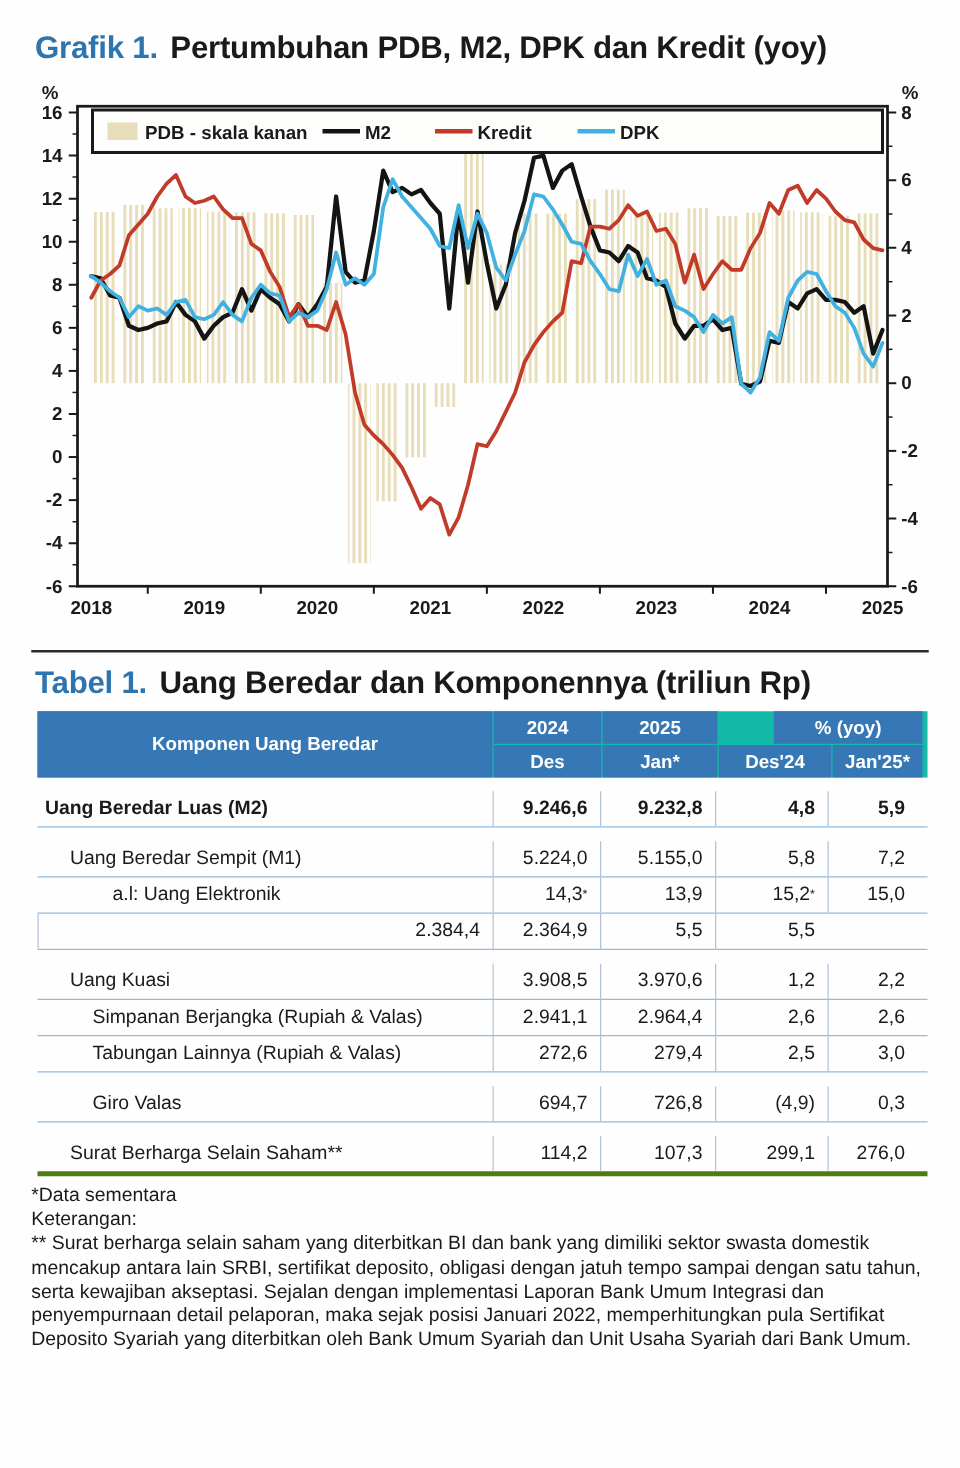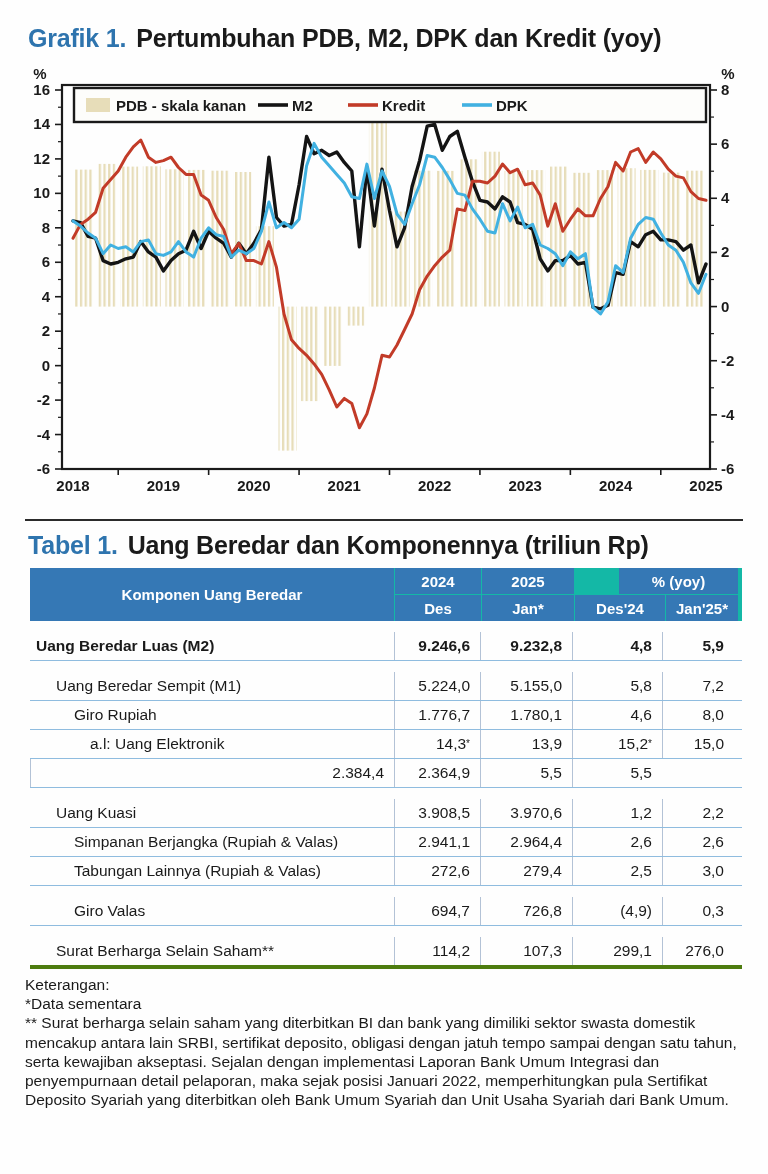--- a/index.html
+++ b/index.html
@@ -195,27 +195,20 @@
           <div class="tc num">5,9</div>
         </div>
         <div class="trow gap">
           <div class="tc lab lv1">Uang Beredar Sempit (M1)</div>
           <div class="tc num">5.224,0</div>
           <div class="tc num">5.155,0</div>
           <div class="tc num">5,8</div>
           <div class="tc num">7,2</div>
         </div>
         <div class="trow">
-          <div class="tc lab lv2">Giro Rupiah</div>
-          <div class="tc num">1.776,7</div>
-          <div class="tc num">1.780,1</div>
-          <div class="tc num">4,6</div>
-          <div class="tc num">8,0</div>
-        </div>
-        <div class="trow">
           <div class="tc lab lv3">a.l: Uang Elektronik</div>
           <div class="tc num">14,3<sup>*</sup></div>
           <div class="tc num">13,9</div>
           <div class="tc num">15,2<sup>*</sup></div>
           <div class="tc num">15,0</div>
         </div>
         <div class="trow">
           <div class="tc num">2.384,4</div>
           <div class="tc num">2.364,9</div>
           <div class="tc num">5,5</div>
@@ -253,18 +246,18 @@
           <div class="tc lab lv1">Surat Berharga Selain Saham**</div>
           <div class="tc num">114,2</div>
           <div class="tc num">107,3</div>
           <div class="tc num">299,1</div>
           <div class="tc num">276,0</div>
         </div>
       </div>
   </div>
 
   <div class="notes">
+    <p>*Data sementara</p>
     <p>Keterangan:</p>
-    <p>*Data sementara</p>
     <p>** Surat berharga selain saham yang diterbitkan BI dan bank yang dimiliki sektor swasta domestik mencakup antara lain SRBI, sertifikat deposito, obligasi dengan jatuh tempo sampai dengan satu tahun, serta kewajiban akseptasi. Sejalan dengan implementasi Laporan Bank Umum Integrasi dan penyempurnaan detail pelaporan, maka sejak posisi Januari 2022, memperhitungkan pula Sertifikat Deposito Syariah yang diterbitkan oleh Bank Umum Syariah dan Unit Usaha Syariah dari Bank Umum.</p>
   </div>
 
 </div>
 
 </body></html>

